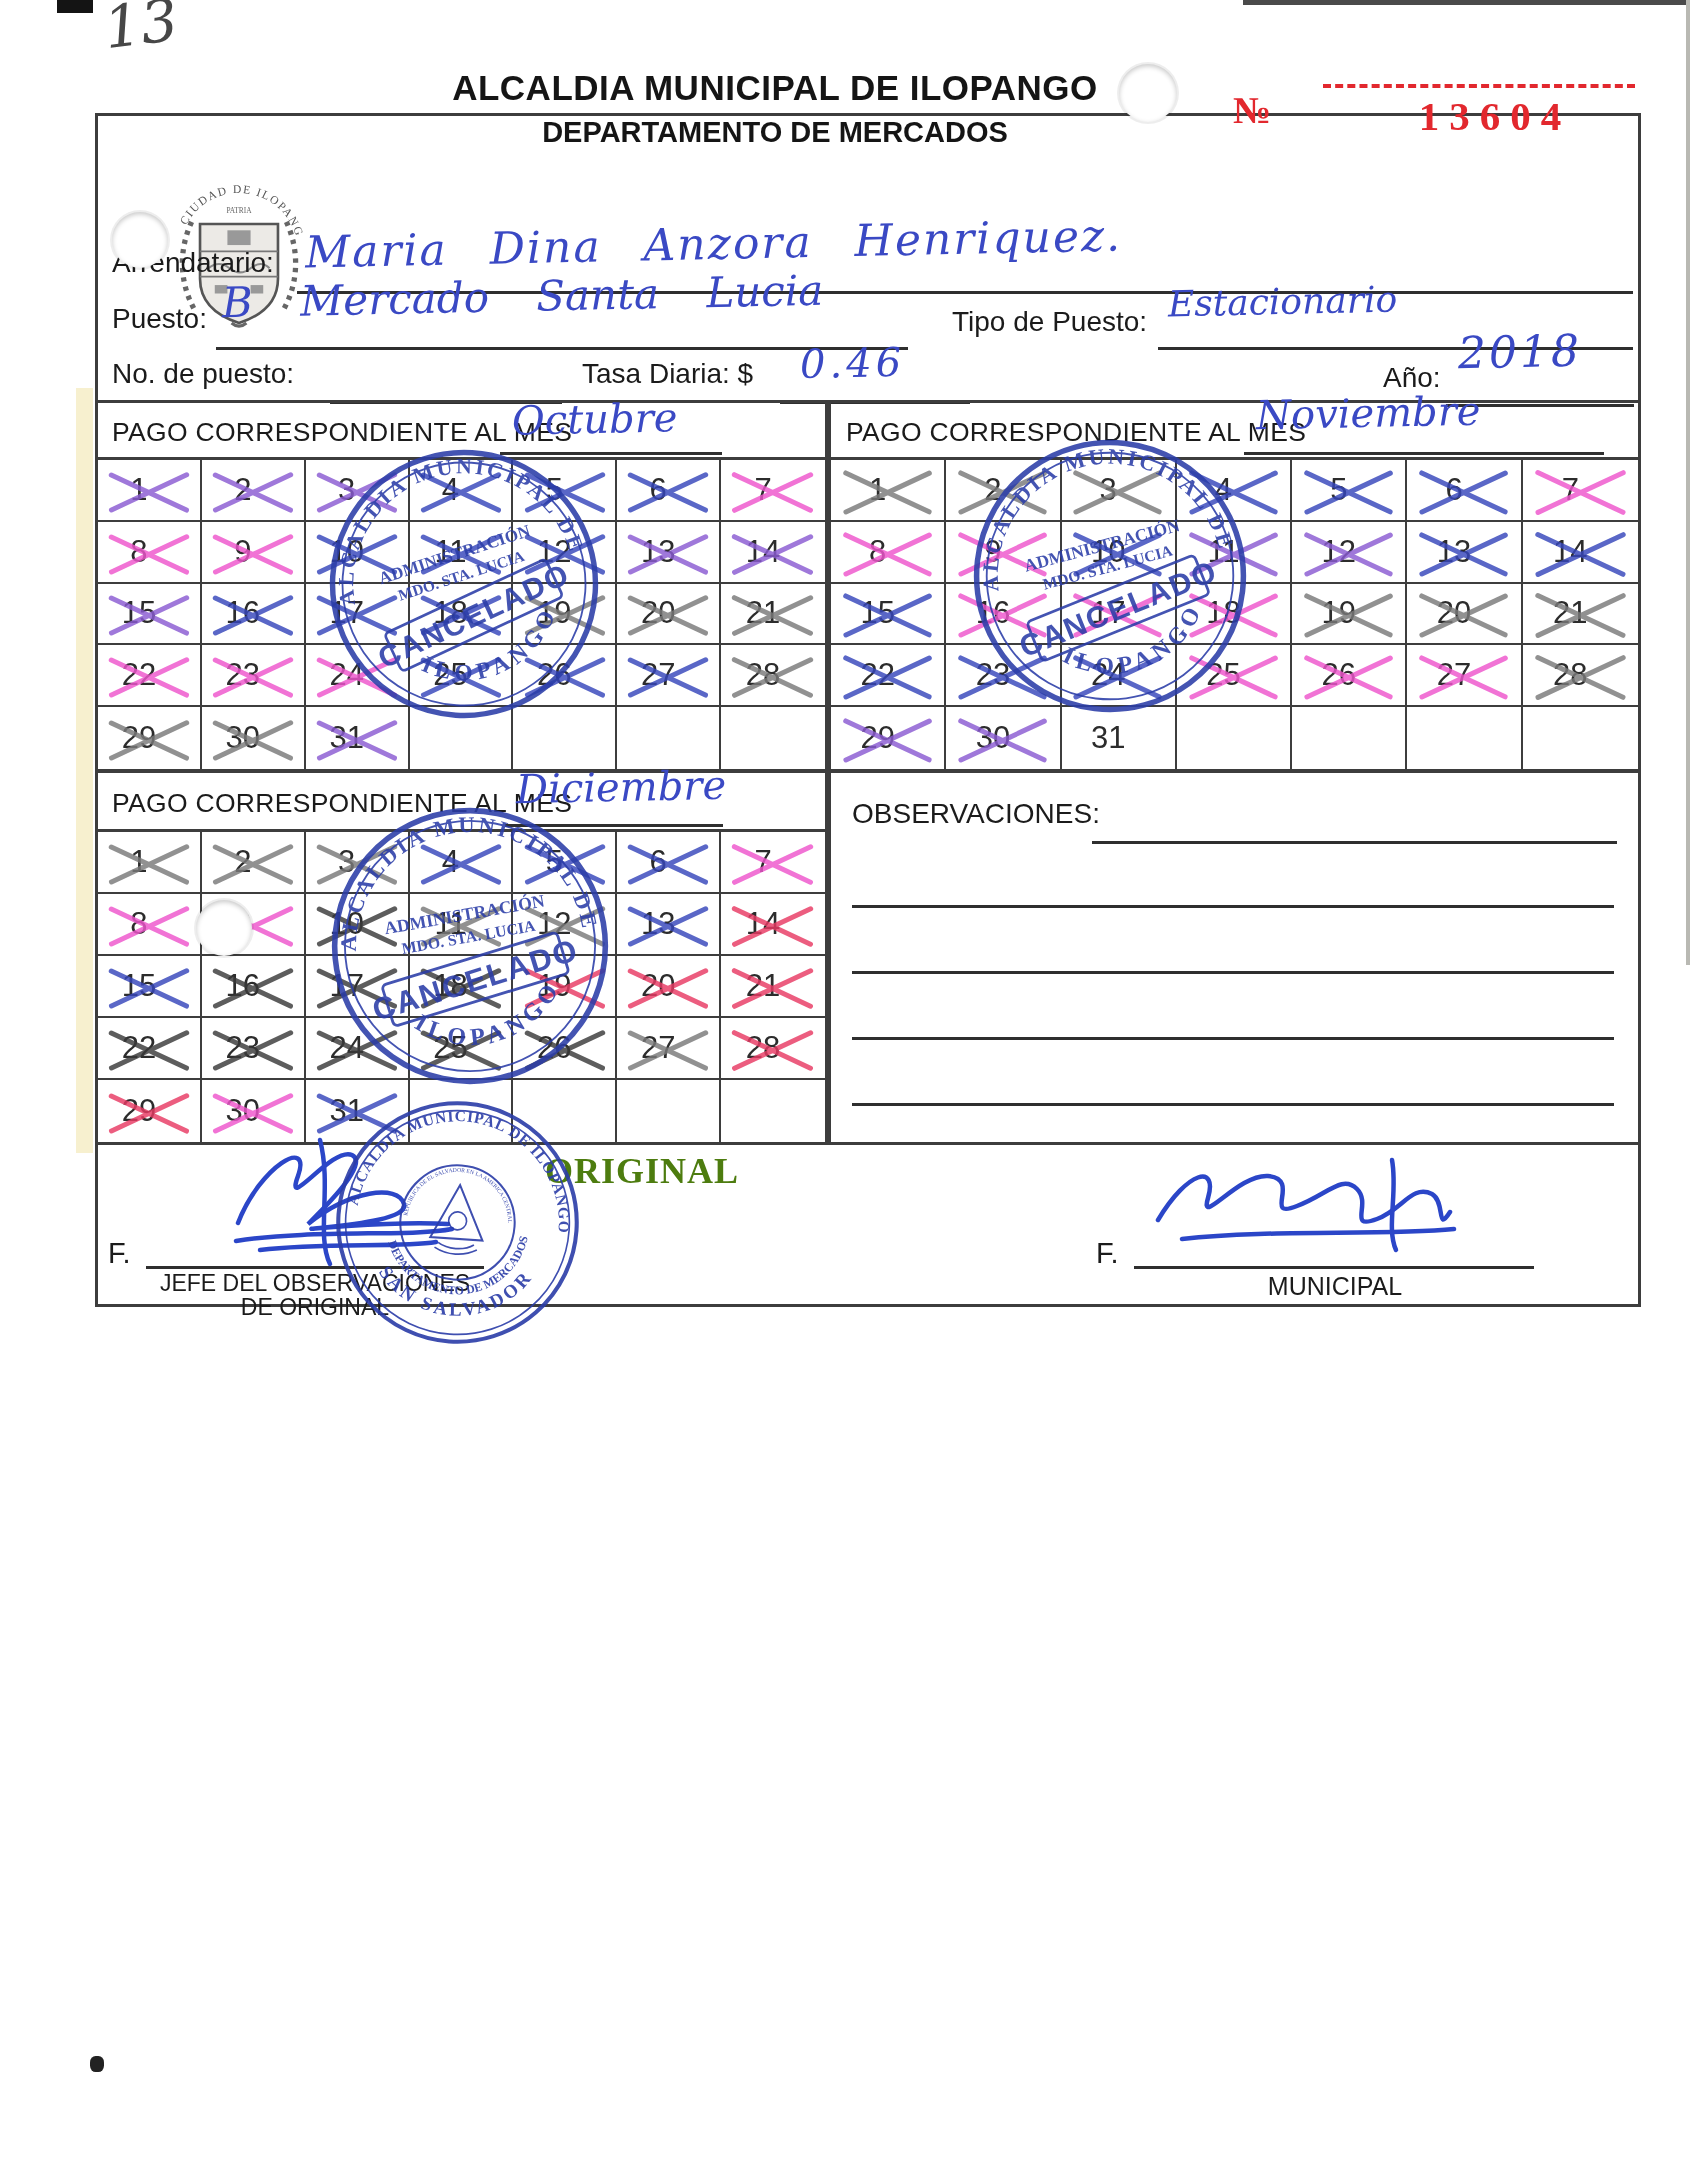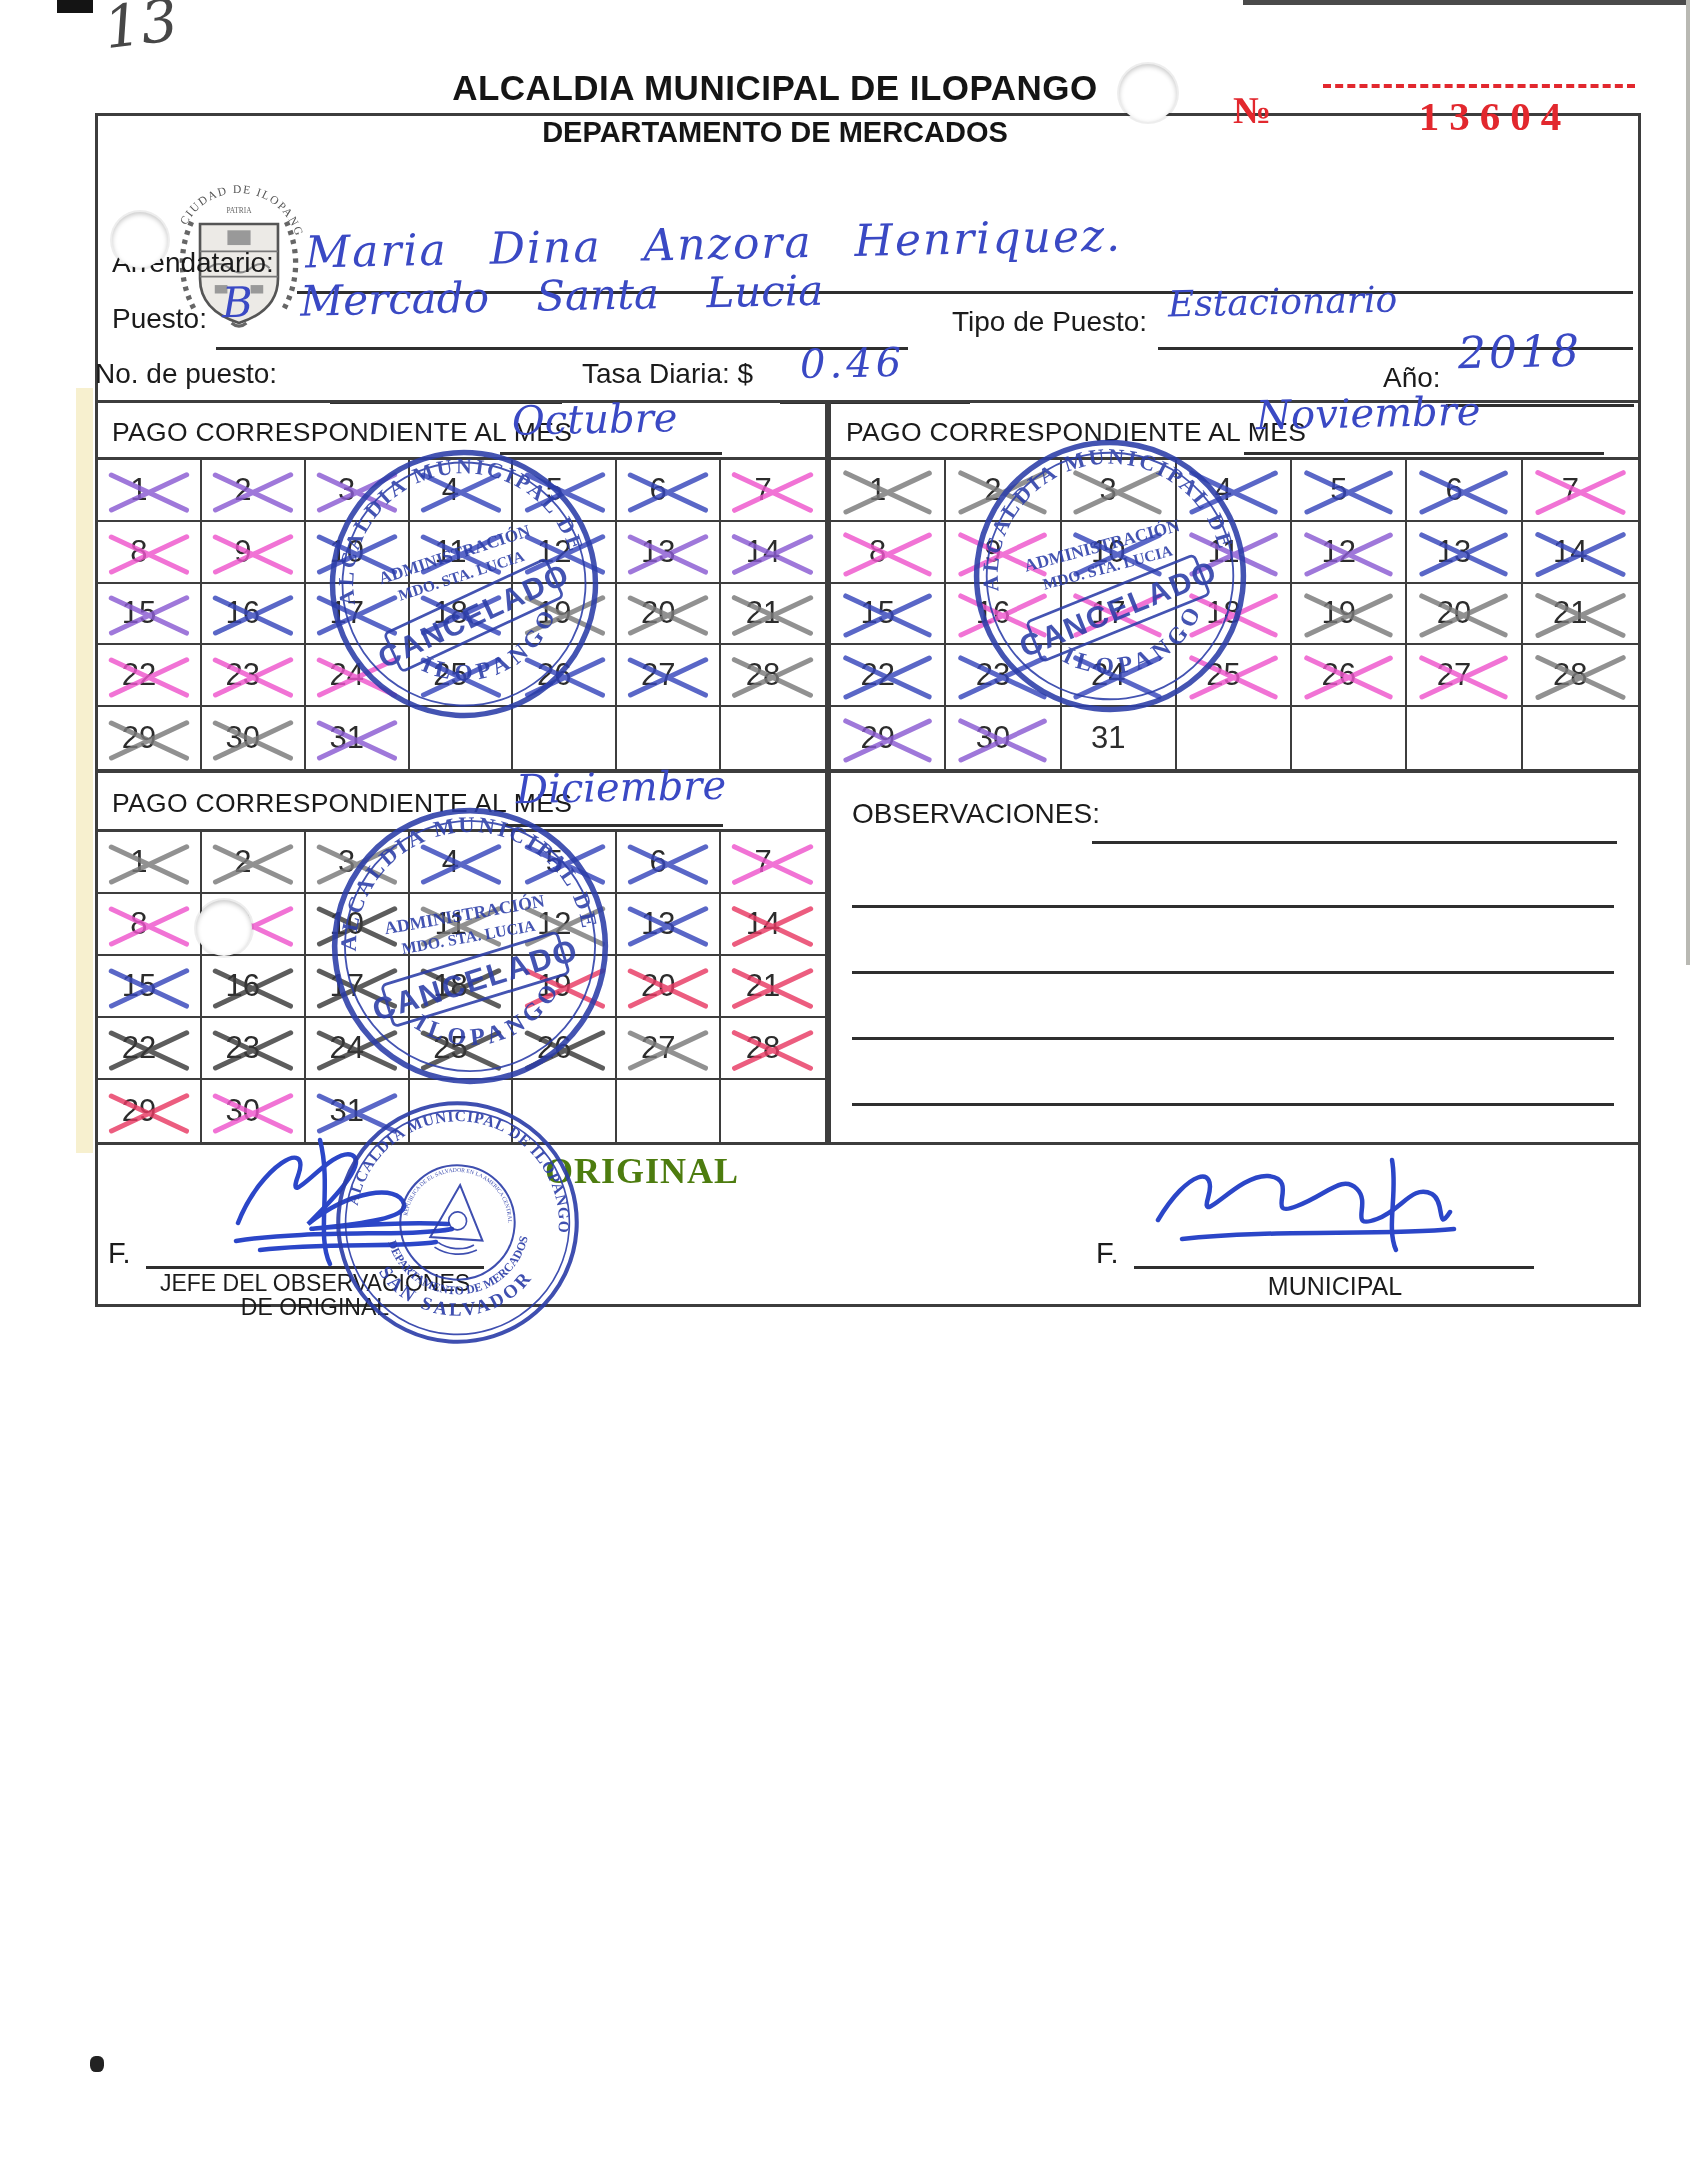--- a/index.html
+++ b/index.html
@@ -100,21 +100,21 @@
   <div class="hw" style="left:305px;top:218px;font-size:44px;letter-spacing:2px;word-spacing:26px;">Maria Dina Anzora Henriquez.</div>
 
   <div class="flabel" style="left:112px;top:303px;">Puesto:</div>
   <div class="rule" style="left:216px;top:347px;width:692px;"></div>
   <div class="hw" style="left:222px;top:272px;font-size:42px;word-spacing:34px;">B  Mercado Santa Lucia</div>
 
   <div class="flabel" style="left:952px;top:306px;">Tipo de Puesto:</div>
   <div class="rule" style="left:1158px;top:347px;width:475px;"></div>
   <div class="hw" style="left:1168px;top:281px;font-size:36px;">Estacionario</div>
 
-  <div class="flabel" style="left:95px;top:358px;">No. de puesto:</div>
+  <div class="flabel" style="left:112px;top:358px;">No. de puesto:</div>
   <div class="rule" style="left:330px;top:401px;width:232px;"></div>
   <div class="hw" style="left:360px;top:340px;font-size:40px;"></div>
 
   <div class="flabel" style="left:582px;top:358px;">Tasa Diaria: $</div>
   <div class="rule" style="left:780px;top:401px;width:190px;"></div>
   <div class="hw" style="left:800px;top:340px;font-size:40px;letter-spacing:4px;">0.46</div>
 
   <div class="flabel" style="left:1383px;top:362px;">Año:</div>
   <div class="rule" style="left:1446px;top:404px;width:188px;"></div>
   <div class="hw" style="left:1458px;top:326px;font-size:44px;letter-spacing:3px;">2018</div>

